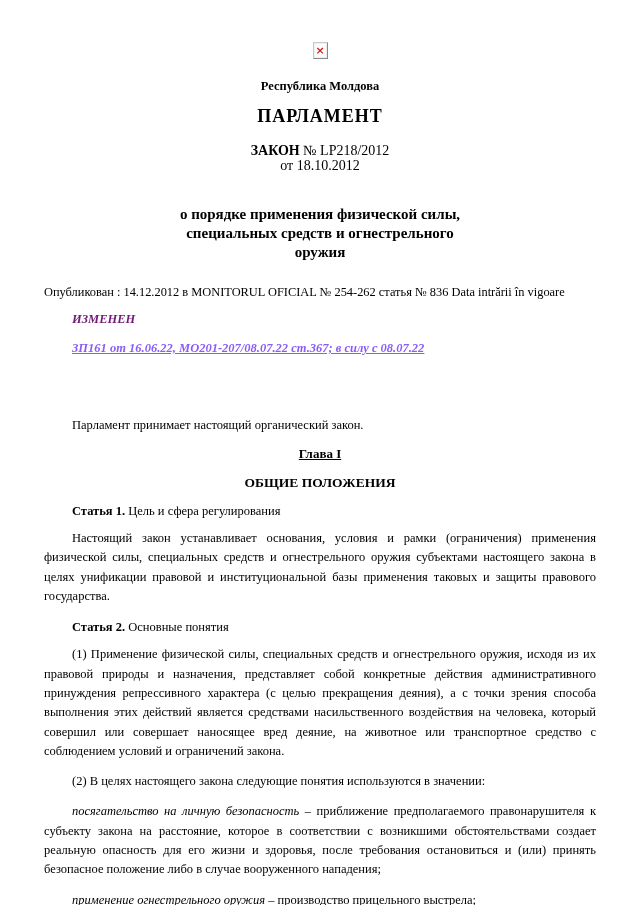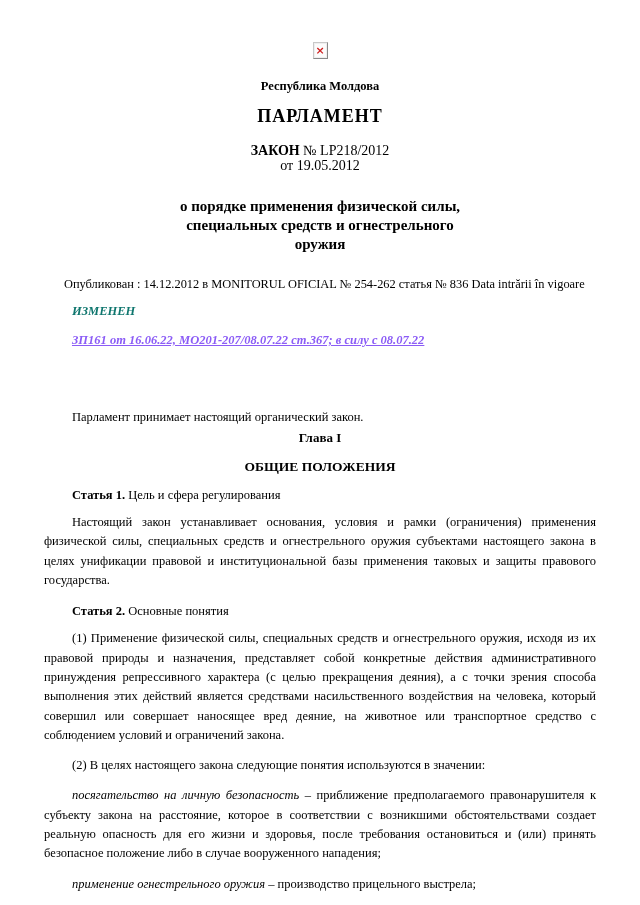--- a/index.html
+++ b/index.html
@@ -24,66 +24,66 @@
     position:absolute;left:0;top:0;width:13px;height:15px;
     color:#cf1d1d;font:bold 11px/15px "DejaVu Sans",sans-serif;text-align:center;
   }
 
   .country{margin-top:20px;font-weight:bold;font-size:12.5px;line-height:14px;}
   .institution{margin-top:13px;font-size:18px;line-height:20px;letter-spacing:1px;font-weight:bold;}
   .law-line{margin-top:17px;font-size:14px;line-height:15px;}
   .law-line .lbl{font-weight:bold;text-align:center;}
   .law-date{font-size:14px;line-height:15px;}
   .doc-title{
-    margin:24px auto 0 auto;max-width:420px;
+    margin:32px auto 0 auto;max-width:420px;
     font-weight:bold;font-size:15px;line-height:19px;
     white-space:pre-line;
   }
 
-  .published{margin-top:23px;font-size:12.4px;line-height:14px;text-align:left;margin-left:20px;}
+  .published{margin-top:23px;font-size:12.4px;line-height:14px;text-align:left;}
 
   .changed{
     margin-top:14px;padding-left:28px;
     font-style:italic;font-weight:bold;font-size:12.5px;line-height:13px;
-    color:#0f766e;
+    color:#701a75;
   }
   .amendment{margin-top:16px;padding-left:28px;font-size:12.5px;line-height:13px;}
   .amendment a{
     color:#8b5cf6;font-style:italic;font-weight:bold;text-decoration:underline;cursor:pointer;
   }
 
   p.body-par{
     margin:11px 0 0 0;font-size:12.5px;line-height:19.3px;
     text-align:justify;text-indent:28px;
   }
   p.no-just{text-align:left;}
   .preamble{margin-top:61px !important;}
 
-  .chapter{margin-top:4px;font-weight:bold;font-size:13px;line-height:13px;}
+  .chapter{margin-top:12px;font-weight:bold;font-size:13px;line-height:13px;text-decoration:underline;}
   .chapter-title{margin-top:16px;font-weight:bold;font-size:13.5px;line-height:14px;}
 
   .art-head{margin:15px 0 0 0;font-size:12.5px;line-height:13px;text-indent:28px;}
   .art-head .lbl{font-weight:bold;}
 
   .term{font-style:italic;}
 </style>
 </head>
 <body>
 
 <div class="page">
 
   <div class="center">
     <span class="broken-img"><span class="bx">×</span></span>
 
     <div class="country">Республика Молдова</div>
 
     <div class="institution">ПАРЛАМЕНТ</div>
 
     <div class="law-line"><span class="lbl">ЗАКОН</span><span>&nbsp;</span><span>№ LP218/2012</span></div>
-    <div class="law-date">от 19.05.2012</div>
+    <div class="law-date">от 18.10.2012</div>
 
     <div class="doc-title">о порядке применения физической силы,
 специальных средств и огнестрельного
 оружия</div>
   </div>
 
   <div class="published">Опубликован : 14.12.2012 в MONITORUL OFICIAL № 254-262 статья № 836 Data intrării în vigoare</div>
 
   <div class="changed">ИЗМЕНЕН</div>
 

